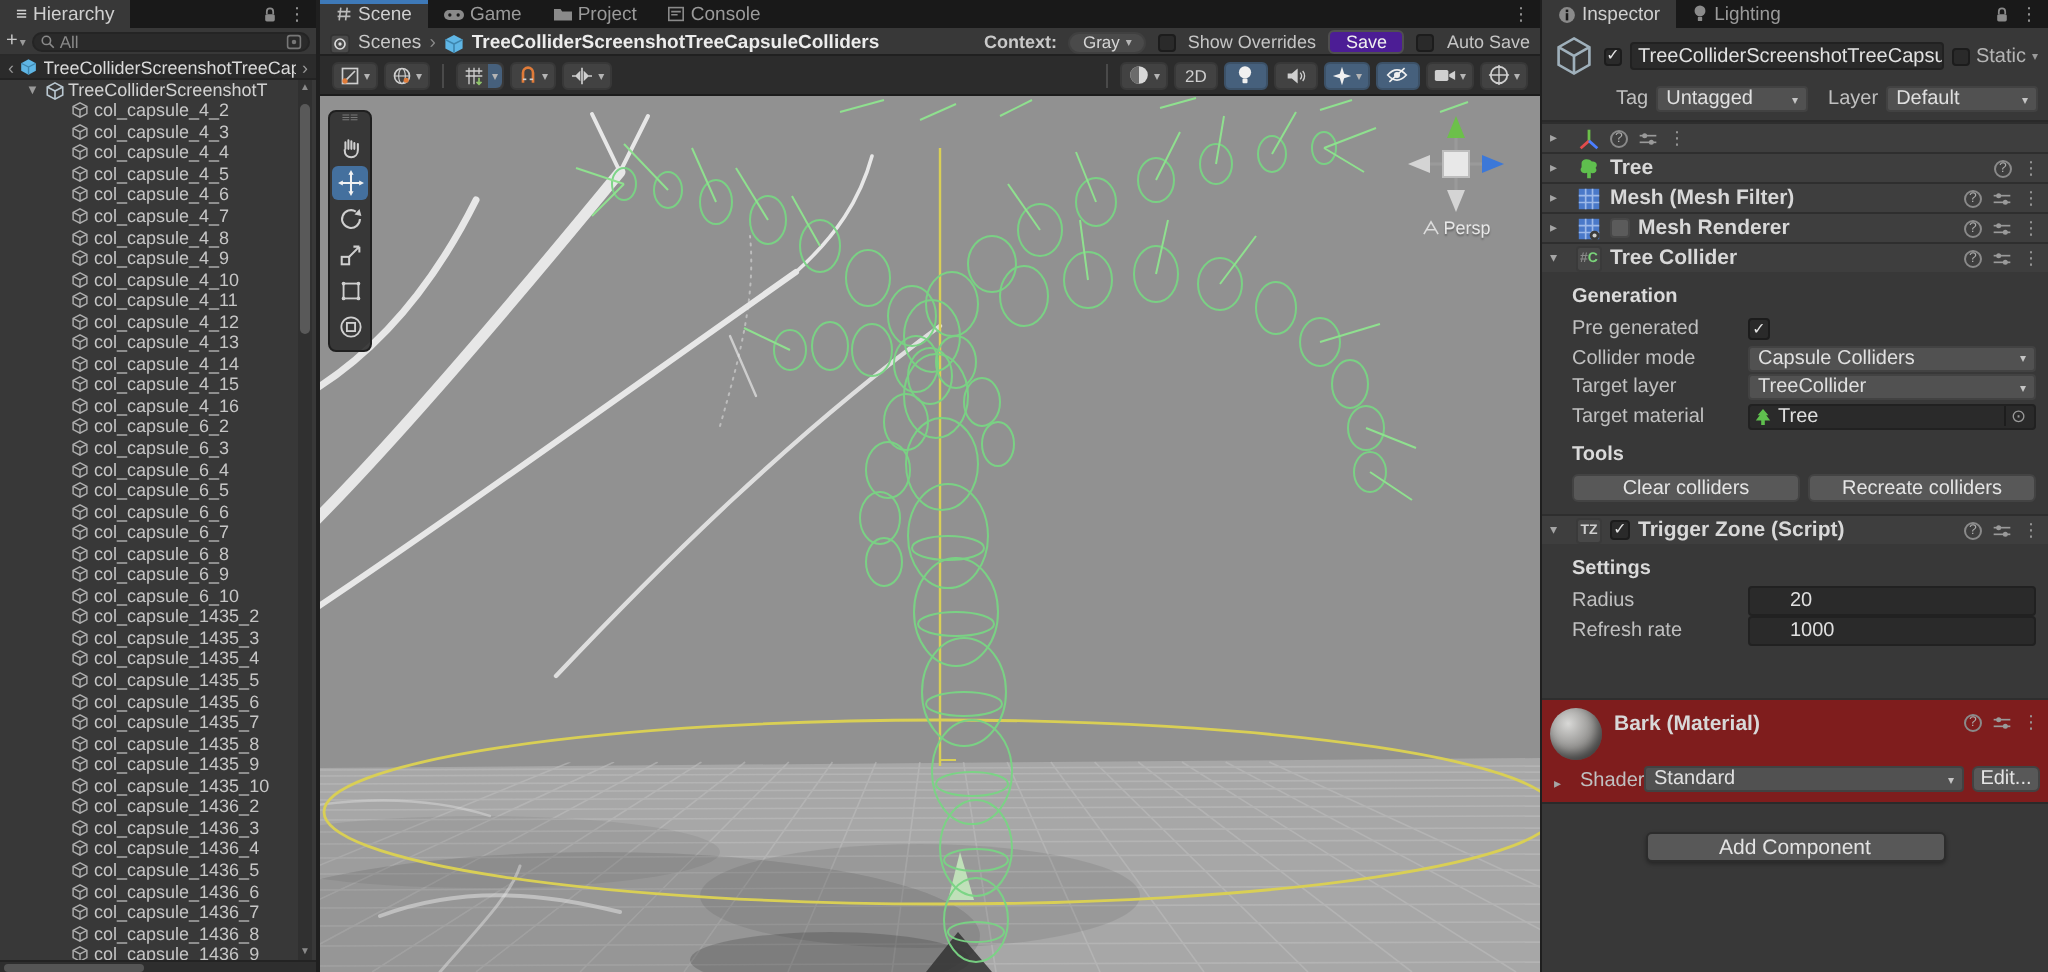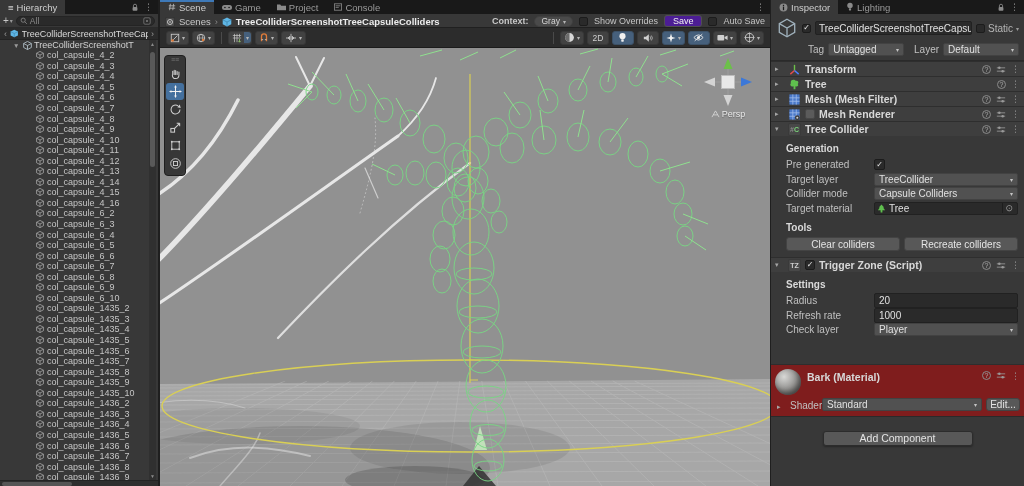--- a/index.html
+++ b/index.html
@@ -74,21 +74,21 @@
   .comp .lbl { font-weight:bold; font-size:10.5px; color:#d8d8d8; flex:1; white-space:nowrap; overflow:hidden; }
   .hicons { display:flex; align-items:center; gap:5px; color:#9a9a9a; }
   .qhelp { width:9px; height:9px; border:1px solid #8a8a8a; border-radius:50%; font-size:7px; line-height:8px; text-align:center; color:#ababab; }
   .dots { font-size:9px; color:#9a9a9a; }
   .tile { width:13px; height:13px; background:#484848; border:1px solid #3a3a3a; border-radius:2px; font-size:7px; font-weight:bold; display:flex; align-items:center; justify-content:center; }
   .cbody { padding:5px 6px 6px 15px; }
   .sect { font-weight:bold; color:#dadada; margin:2px 0 4px 0; }
   .prow { display:flex; align-items:center; height:13.5px; margin-bottom:1px; }
   .prow .pl { width:88px; white-space:nowrap; overflow:hidden; }
   .prow .pc { flex:1; display:flex; align-items:center; }
-  .field { flex:1; height:15px; background:#2a2a2a; border:1px solid #212121; border-radius:2px; display:flex; align-items:center; padding:0 4px; color:#e0e0e0; }
+  .field { flex:1; height:15px; background:#2a2a2a; border:1px solid #212121; border-radius:2px; display:flex; align-items:center; padding:0 20px; color:#e0e0e0; }
   .objfield { flex:1; height:13px; background:#2a2a2a; border:1px solid #212121; border-radius:2px; display:flex; align-items:center; padding:0 2px; gap:3px; color:#e0e0e0; }
   .objfield .pick { margin-left:auto; color:#9a9a9a; font-size:9px; padding:0 2px; border-left:1px solid #1d1d1d; }
   .btnrow { display:flex; gap:4px; margin-top:4px; }
   .ubtn { flex:1; height:14px; background:#585858; border:1px solid #434343; border-radius:3px; color:#e5e5e5; font-size:10px; display:flex; align-items:center; justify-content:center; }
   .matblock { background:#7f1d1d; border-top:1px solid #2e2e2e; border-bottom:1px solid #2a2a2a; padding:4px 4px 5px 4px; margin-top:20px; }
   .matrow1 { display:flex; align-items:flex-start; gap:6px; }
   .sphere { width:26px; height:26px; border-radius:50%; background:radial-gradient(circle at 35% 30%, #d8d8d6, #8d8c8a 55%, #555 100%); box-shadow:inset -2px -3px 5px #0006; }
   .mat-title { font-weight:bold; font-size:10.5px; color:#d8d8d8; margin-top:2px; flex:1; }
   .shaderrow { display:flex; align-items:flex-end; gap:4px; margin:3px 0 0 2px; }
   .addwrap { display:flex; justify-content:center; margin-top:14px; }
@@ -921,21 +921,20 @@
     </div>
   </div>
 
   <div class="comp">
     <span class="tri">▸</span>
     <svg width="13" height="13" viewBox="0 0 14 14">
         <line x1="7" y1="8" x2="7" y2="2" stroke="#6cc04a" stroke-width="1.5"></line>
         <line x1="7" y1="8" x2="2.5" y2="12" stroke="#e34c4c" stroke-width="1.5"></line>
         <line x1="7" y1="8" x2="11.5" y2="12" stroke="#4c7eff" stroke-width="1.5"></line>
       </svg>
-    <span class="lbl">Transform</span>
     <span class="hicons">
         <span class="qhelp">?</span>
         <svg width="10" height="9" viewBox="0 0 12 10">
           <line x1="1" y1="3" x2="11" y2="3" stroke="#9a9a9a"></line>
           <circle cx="4" cy="3" r="1.5" fill="#9a9a9a"></circle>
           <line x1="1" y1="7" x2="11" y2="7" stroke="#9a9a9a"></line>
           <circle cx="8" cy="7" r="1.5" fill="#9a9a9a"></circle>
         </svg>
         <span class="dots">⋮</span>
       </span>
@@ -1017,33 +1016,33 @@
     <div class="sect">Generation</div>
     <div class="prow">
       <span class="pl">Pre generated</span>
       <span class="pc">
           <span class="cb" style="width:11px;height:11px">
             <span>✓</span>
           </span>
         </span>
     </div>
     <div class="prow">
+      <span class="pl">Collider mode</span>
+      <span class="pc">
+          <span class="drop" style="flex:1">
+            <span>Capsule Colliders</span>
+            <span class="dd">▾</span>
+          </span>
+        </span>
+    </div>
+    <div class="prow">
       <span class="pl">Target layer</span>
       <span class="pc">
           <span class="drop" style="flex:1">
             <span>TreeCollider</span>
-            <span class="dd">▾</span>
-          </span>
-        </span>
-    </div>
-    <div class="prow">
-      <span class="pl">Collider mode</span>
-      <span class="pc">
-          <span class="drop" style="flex:1">
-            <span>Capsule Colliders</span>
             <span class="dd">▾</span>
           </span>
         </span>
     </div>
     <div class="prow">
       <span class="pl">Target material</span>
       <span class="pc">
           <span class="objfield">
         <svg width="9" height="9" viewBox="0 0 10 10">
               <path d="M5 0.5 L8 4 H6.8 L9 7 H6 V9.5 H4 V7 H1 L3.2 4 H2 Z" fill="#5fbf4e"></path>
@@ -1086,29 +1085,20 @@
     <div class="prow">
       <span class="pl">Radius</span>
       <span class="pc">
           <span class="field">20</span>
         </span>
     </div>
     <div class="prow">
       <span class="pl">Refresh rate</span>
       <span class="pc">
           <span class="field">1000</span>
-        </span>
-    </div>
-    <div class="prow">
-      <span class="pl">Check layer</span>
-      <span class="pc">
-          <span class="drop" style="flex:1">
-            <span>Player</span>
-            <span class="dd">▾</span>
-          </span>
         </span>
     </div>
   </div>
 
   <div class="matblock">
     <div class="matrow1">
       <div class="sphere"></div>
       <span class="mat-title">Bark (Material)</span>
       <span class="hicons" style="margin-top:2px">
           <span class="qhelp">?</span>

